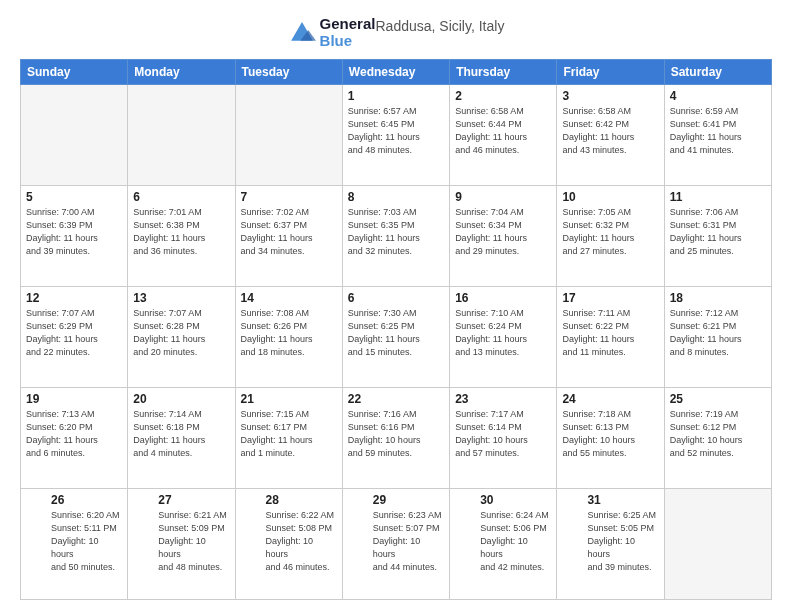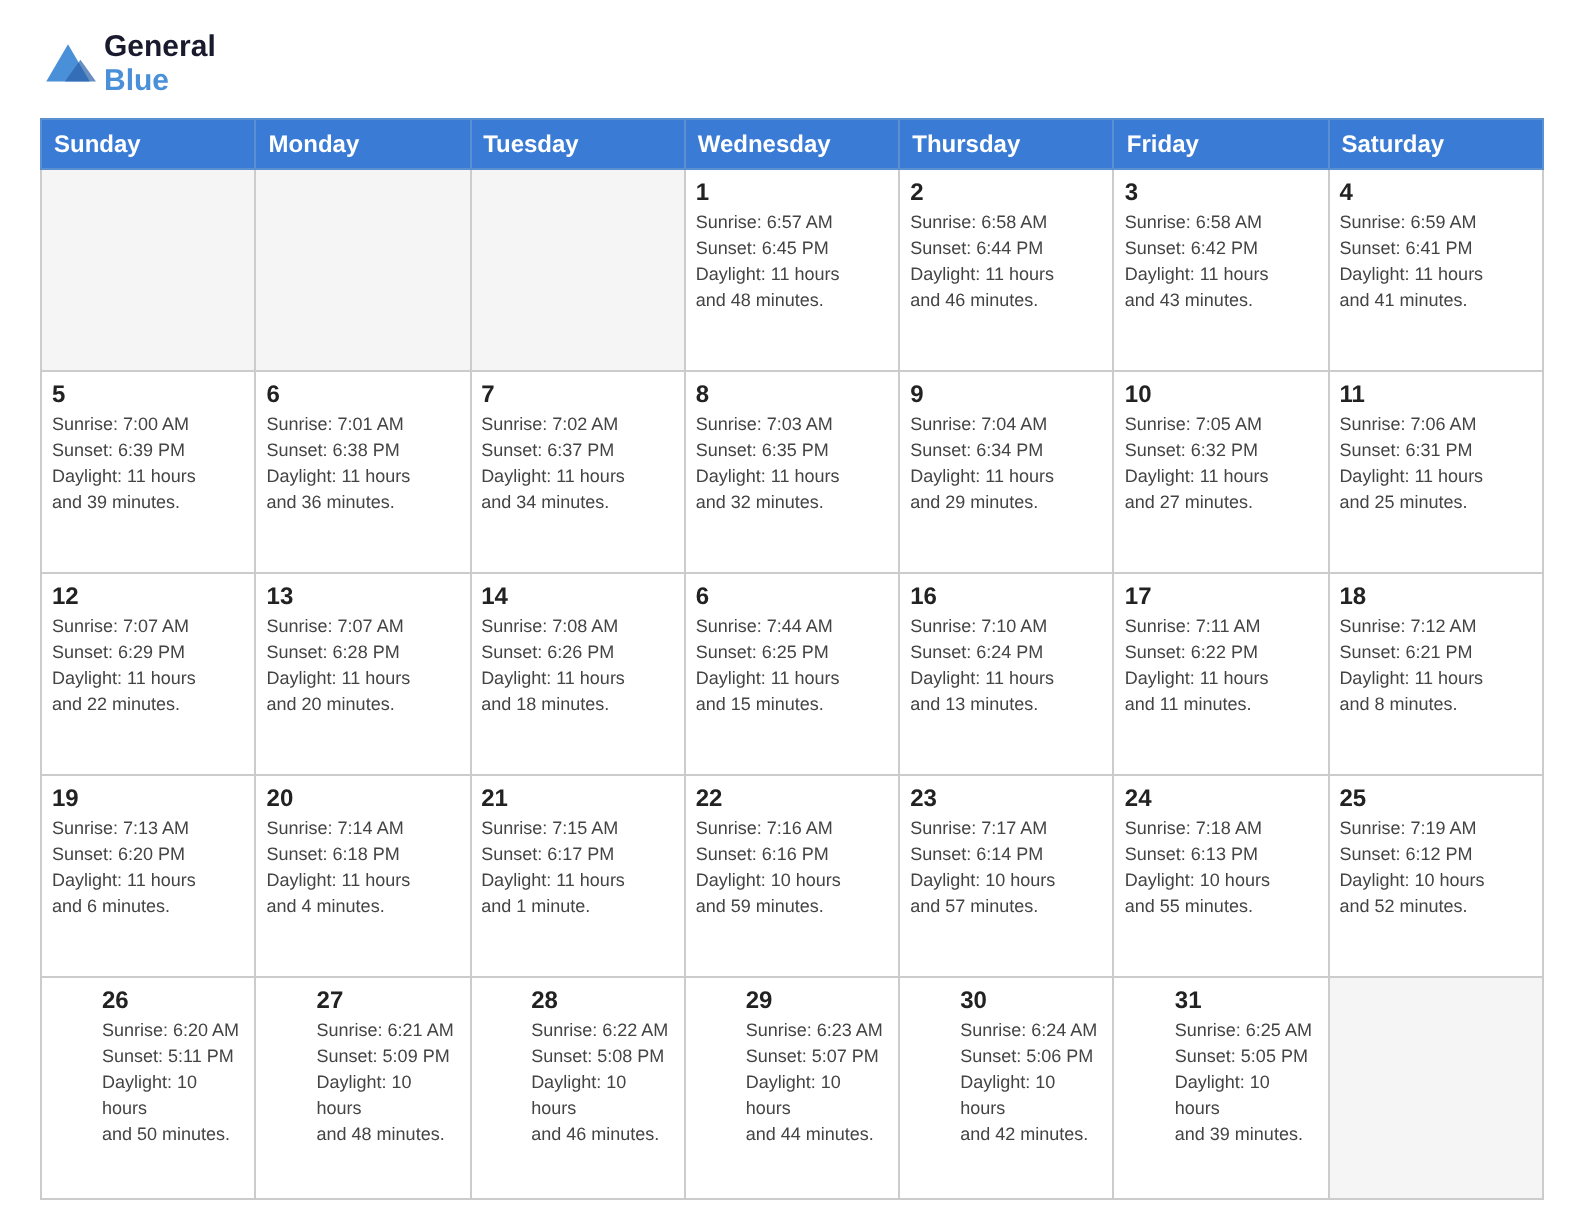--- a/index.html
+++ b/index.html
@@ -12,21 +12,21 @@
     }
     .page {
       width: 792px;
       height: 612px;
       padding: 16px 20px 12px 20px;
       display: flex;
       flex-direction: column;
     }
     .header {
       display: flex;
-      justify-content: flex-start;
+      justify-content: center;
       align-items: flex-start;
       margin-bottom: 10px;
     }
     .logo {
       display: flex;
       align-items: center;
       gap: 4px;
     }
     .logo-icon {
       width: 28px;
@@ -99,20 +99,21 @@
       <svg class="logo-icon" viewBox="0 0 36 36">
         <polygon points="18,4 32,28 4,28" fill="#4a90d9"></polygon>
         <polygon points="26,14 36,28 16,28" fill="#2a5fa8" opacity="0.7"></polygon>
       </svg>
       <div>
         <div style="font-size:15px;font-weight:bold;color:#1a1a2e;line-height:1.1">General</div>
         <div style="font-size:15px;font-weight:bold;color:#4a90d9;line-height:1.1">Blue</div>
       </div>
     </div>
     <div class="title-block">
+      <div class="subtitle">Raddusa, Sicily, Italy</div>
     </div>
   </div>
 
   <table class="calendar">
     <thead>
       <tr>
 
       <th>Sunday</th>
           <th>Monday</th>
           <th>Tuesday</th>
@@ -224,21 +225,21 @@
           </td>
           <td>
             <div class="day-num">14</div>
             <div class="day-info" style="white-space: pre-line;">Sunrise: 7:08 AM
 Sunset: 6:26 PM
 Daylight: 11 hours
 and 18 minutes.</div>
           </td>
           <td>
             <div class="day-num">6</div>
-            <div class="day-info" style="white-space: pre-line;">Sunrise: 7:44 AM
+            <div class="day-info" style="white-space: pre-line;">Sunrise: 7:30 AM
 Sunset: 6:25 PM
 Daylight: 11 hours
 and 15 minutes.</div>
           </td>
           <td>
             <div class="day-num">16</div>
             <div class="day-info" style="white-space: pre-line;">Sunrise: 7:10 AM
 Sunset: 6:24 PM
 Daylight: 11 hours
 and 13 minutes.</div>

